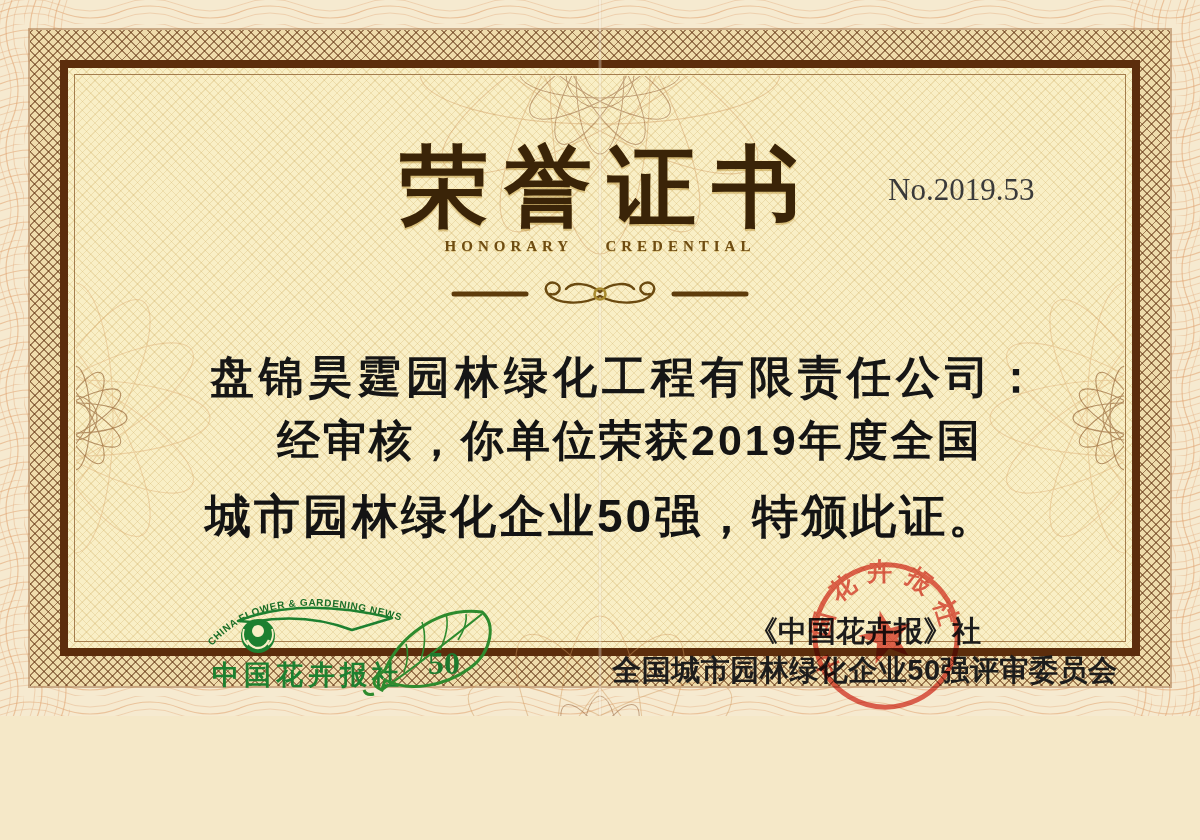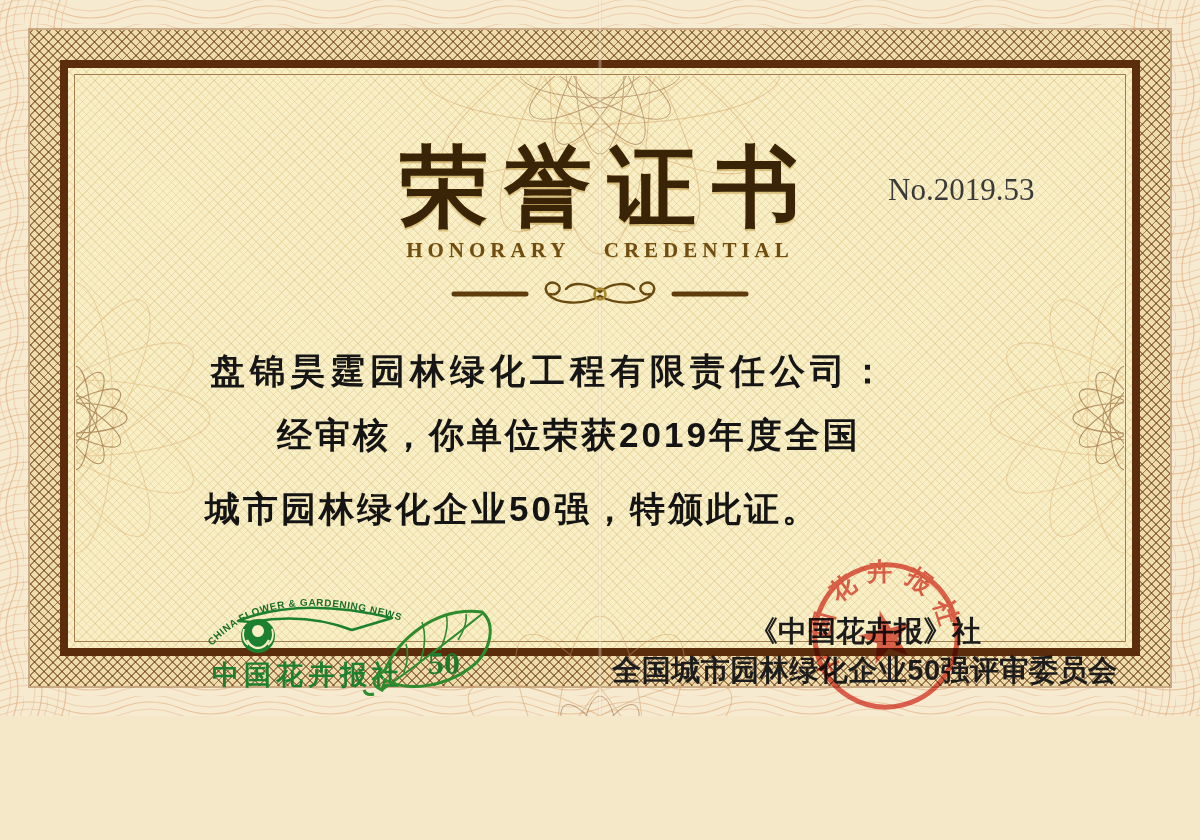--- a/index.html
+++ b/index.html
@@ -21,30 +21,30 @@
   .ornaments{position:absolute;left:0;top:0;z-index:3;clip-path:inset(76px);}
   .crease{position:absolute;left:598px;top:0;width:4px;height:840px;z-index:4;
     background:linear-gradient(90deg, rgba(170,125,60,.12), rgba(255,255,255,.4), rgba(170,125,60,.15));}
 
   
   .content{position:absolute;inset:0;z-index:5;}
   .title{position:absolute;left:0;right:0;top:128px;text-align:center;
     font-family:"Liberation Serif",serif;font-weight:bold;font-size:88px;letter-spacing:16px;padding-left:16px;
     color:#3a2408;text-shadow:0 2px 1px rgba(188,148,58,.55), 0 -1px 0 rgba(255,230,160,.35);}
   .subtitle{position:absolute;left:0;right:0;top:238px;text-align:center;
-    font-family:"Liberation Serif",serif;font-weight:bold;font-size:21px;letter-spacing:5px;word-spacing:24px;
+    font-family:"Liberation Serif",serif;font-weight:bold;font-size:15px;letter-spacing:5px;word-spacing:24px;
     color:#6e4c12;text-shadow:0 1px 0 rgba(210,175,90,.5);}
   .flourish{position:absolute;left:440px;top:272px;}
   .numberblock{position:absolute;left:888px;top:170px;font-family:"Liberation Serif",serif;
     font-size:31px;color:#3a3a3a;line-height:40px;}
-  .recipient{position:absolute;left:210px;top:348px;font-size:35px;font-weight:700;
+  .recipient{position:absolute;left:210px;top:348px;font-size:44px;font-weight:700;
     letter-spacing:5px;color:#161616;}
-  .bodyline1{position:absolute;left:277px;top:412px;font-size:35px;font-weight:700;
+  .bodyline1{position:absolute;left:277px;top:412px;font-size:43px;font-weight:700;
     letter-spacing:3px;color:#141414;}
-  .bodyline2{position:absolute;left:205px;top:486px;font-size:35px;font-weight:700;
+  .bodyline2{position:absolute;left:205px;top:486px;font-size:46px;font-weight:700;
     letter-spacing:3px;color:#141414;}
   .issuer{position:absolute;left:610px;top:612px;width:510px;text-align:center;
     font-size:29px;font-weight:700;color:#1c1c1c;line-height:39px;}
   .issuer .l2{letter-spacing:0.5px;}
 
   .sealwrap{position:absolute;left:776px;top:526px;z-index:6;mix-blend-mode:multiply;}
   .logos{position:absolute;left:0;top:0;z-index:5;}
 </style>
 </head>
 <body>

